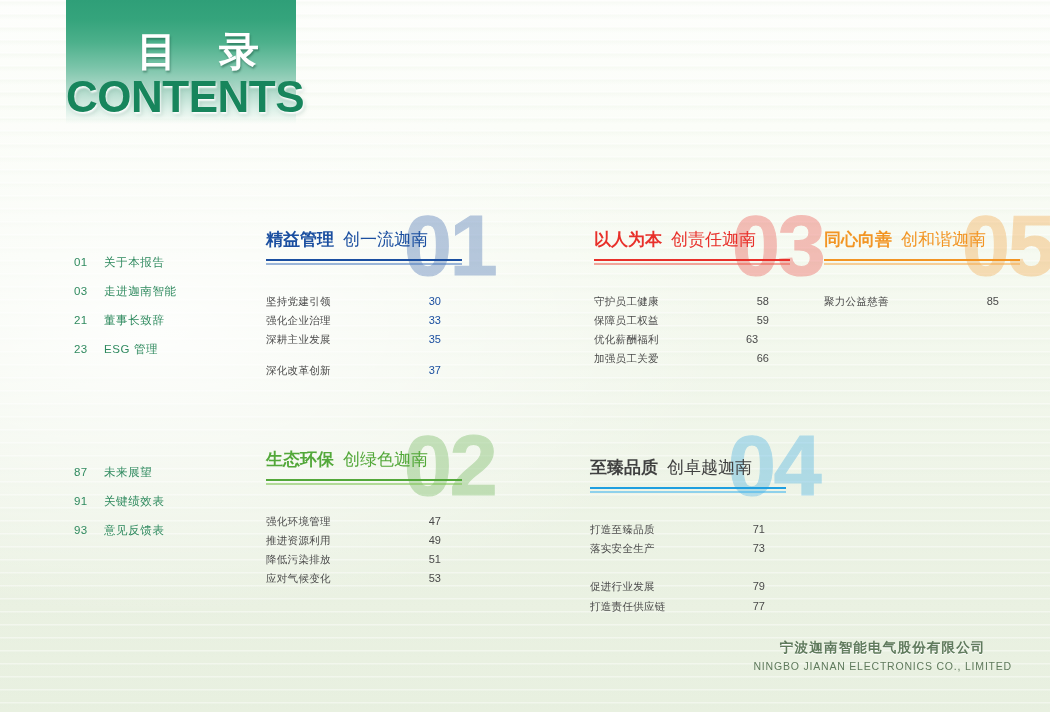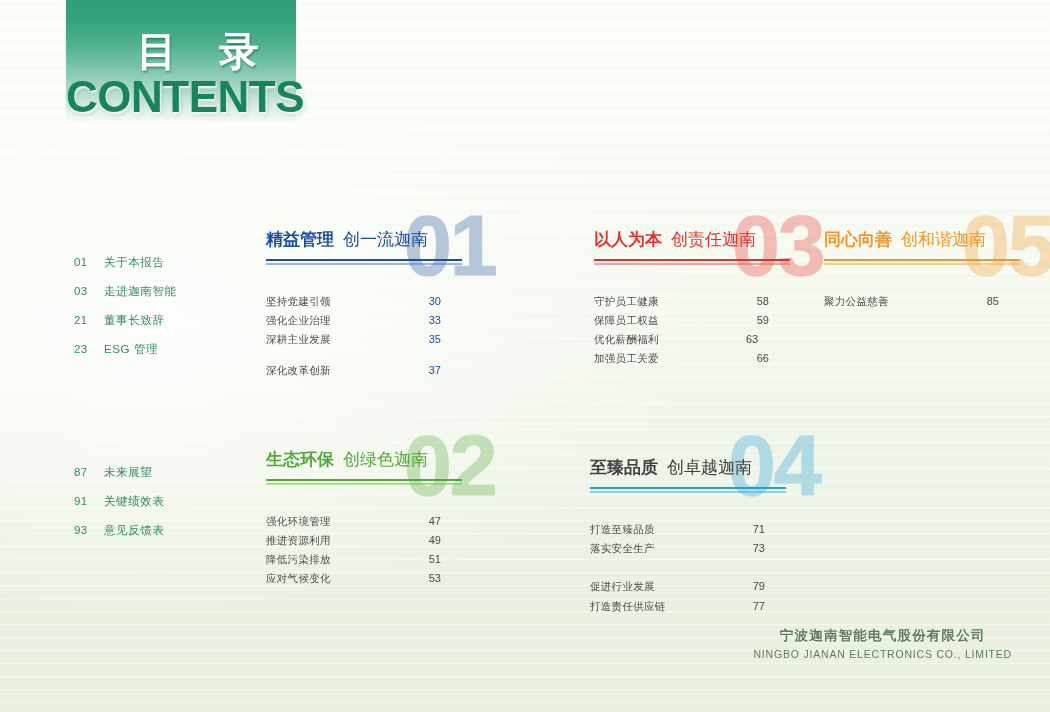--- a/index.html
+++ b/index.html
@@ -143,21 +143,21 @@
     letter-spacing: .3px;
   }
   .item-page {
     width: 34px; text-align: right;
     font-family: "Liberation Sans", sans-serif;
     font-size: 11px;
   }
 
   
   #footer {
-    position: absolute; right: 38px; bottom: 52px; text-align: center;
+    position: absolute; right: 38px; bottom: 40px; text-align: center;
   }
   #footer-cn {
     font-family: "DejaVu Sans", sans-serif;
     font-size: 13.5px;
     font-weight: bold;
     color: #5f7a5c;
     letter-spacing: 1.2px;
     text-shadow: 0 1px 0 rgba(255,255,255,.9);
   }
   #footer-en {

